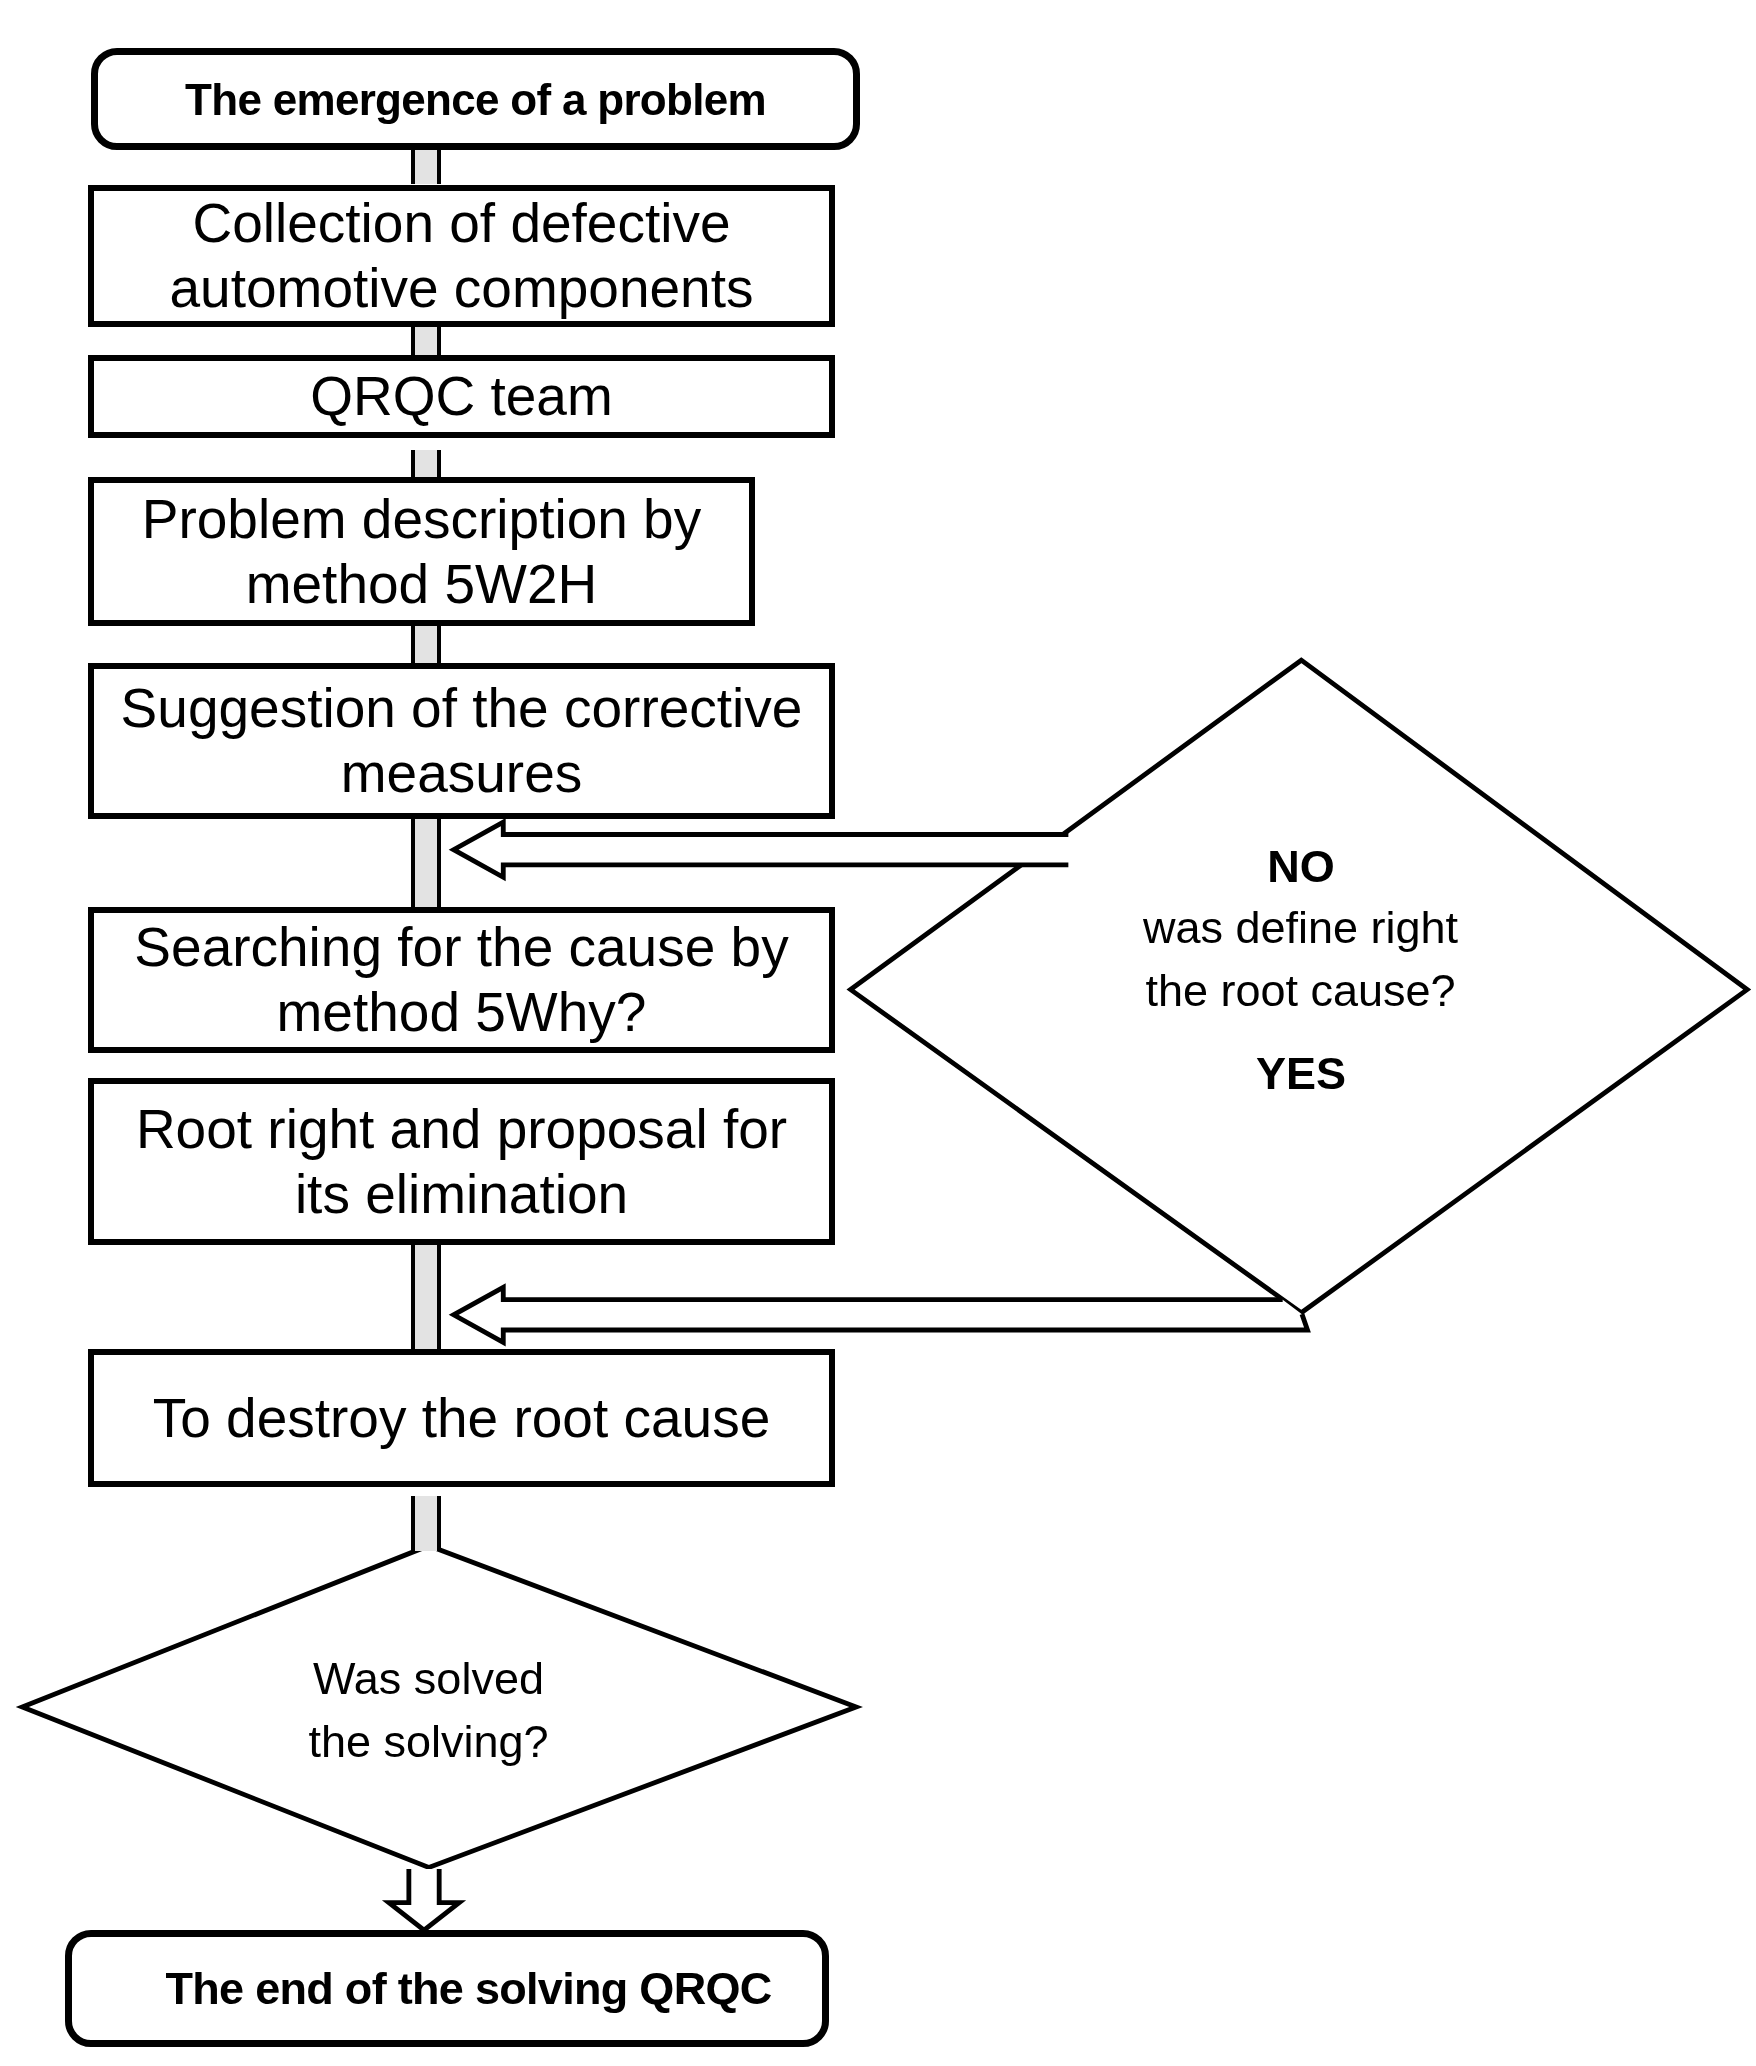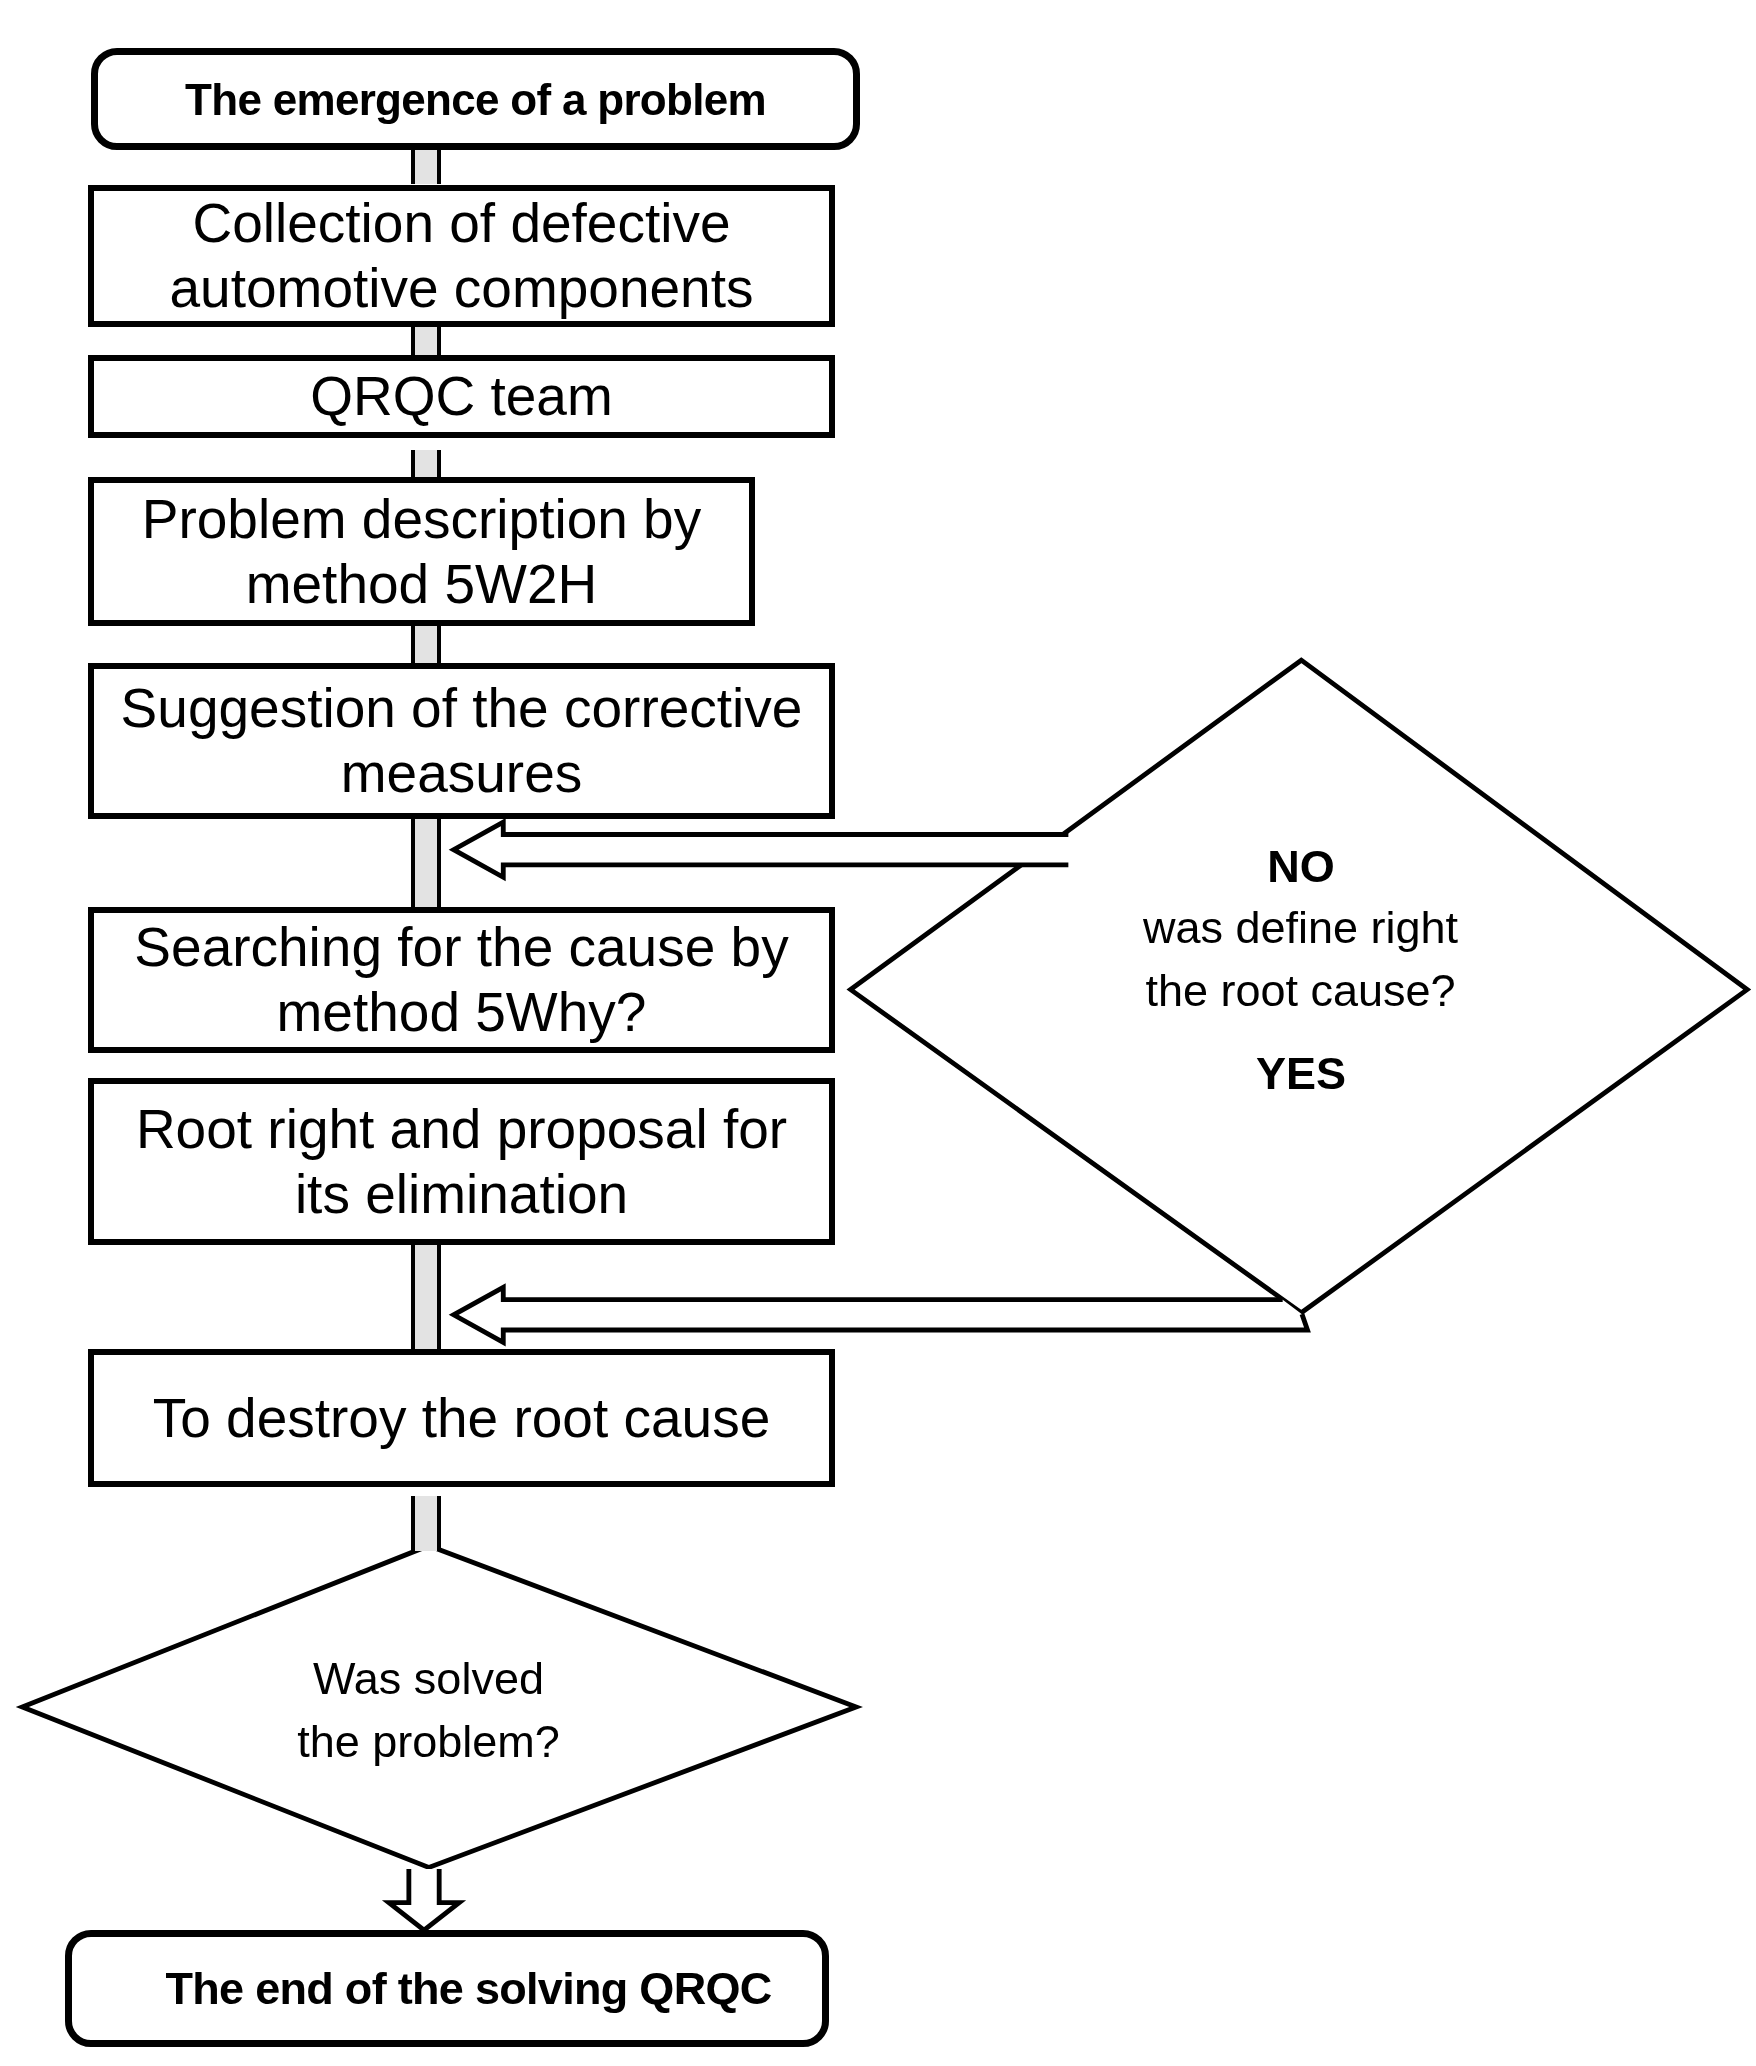--- a/index.html
+++ b/index.html
@@ -136,16 +136,16 @@
   <div class="box terminator end" style="left:65px;top:1930px;width:764px;height:117px;">
     <span>The end of the solving QRQC</span>
   </div>
 
   <div class="dlabel bold" style="left:1094px;top:835px;width:414px;">NO</div>
   <div class="dlabel" style="left:1025px;top:896px;width:551px;">was define right
 the root cause?</div>
   <div class="dlabel bold" style="left:1094px;top:1042px;width:414px;">YES</div>
 
   <div class="dlabel" style="left:153px;top:1647px;width:551px;">Was solved
-the problem?</div>
+the solving?</div>
 
 </div>
 
 
 </body></html>

